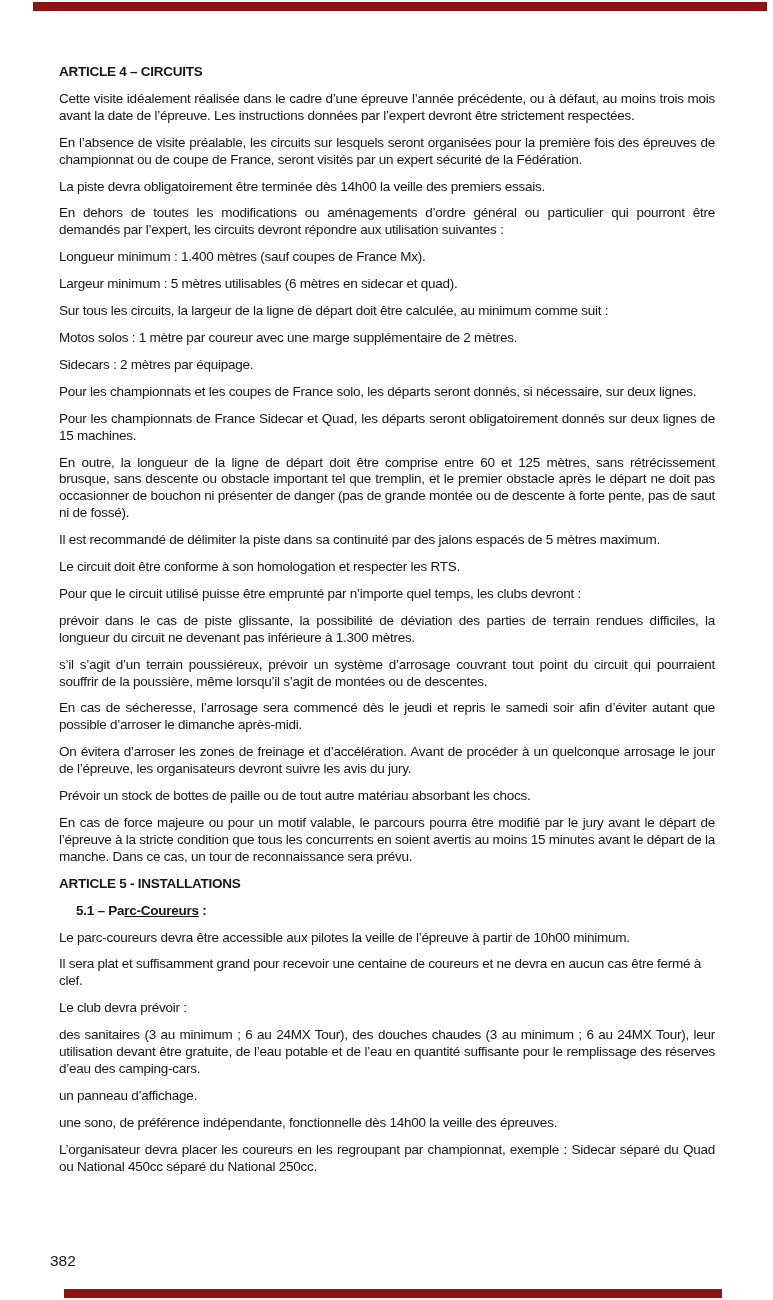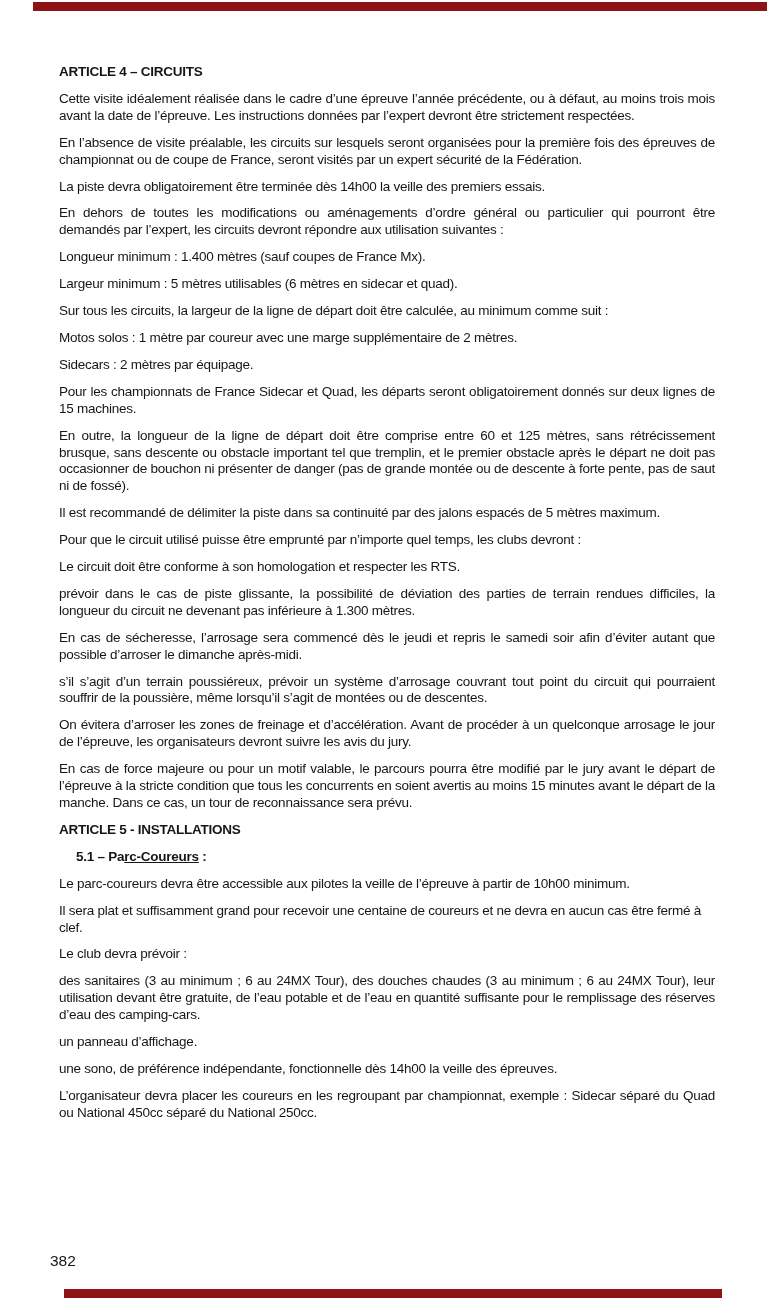--- a/index.html
+++ b/index.html
@@ -53,29 +53,31 @@
   <p class="h">ARTICLE 4 – CIRCUITS</p>
   <p class="j gap">Cette visite idéalement réalisée dans le cadre d’une épreuve l’année précédente, ou à défaut, au moins trois mois avant la date de l’épreuve. Les instructions données par l’expert devront être strictement respectées.</p>
   <p class="j">En l’absence de visite préalable, les circuits sur lesquels seront organisées pour la première fois des épreuves de championnat ou de coupe de France, seront visités par un expert sécurité de la Fédération.</p>
   <p class="gap">La piste devra obligatoirement être terminée dès 14h00 la veille des premiers essais.</p>
   <p class="j gap">En dehors de toutes les modifications ou aménagements d’ordre général ou particulier qui pourront être demandés par l’expert, les circuits devront répondre aux utilisation suivantes :</p>
   <p class="gap">Longueur minimum : 1.400 mètres (sauf coupes de France Mx).</p>
   <p>Largeur minimum : 5 mètres utilisables (6 mètres en sidecar et quad).</p>
   <p class="gap">Sur tous les circuits, la largeur de la ligne de départ doit être calculée, au minimum comme suit :</p>
   <p>Motos solos : 1 mètre par coureur avec une marge supplémentaire de 2 mètres.</p>
   <p>Sidecars : 2 mètres par équipage.</p>
+  <p class="j gap">Pour les championnats et les coupes de France solo, les départs seront donnés, si nécessaire, sur deux lignes.</p>
   <p class="j">Pour les championnats de France Sidecar et Quad, les départs seront obligatoirement donnés sur deux lignes de 15 machines.</p>
   <p class="j gap">En outre, la longueur de la ligne de départ doit être comprise entre 60 et 125 mètres, sans rétrécissement brusque, sans descente ou obstacle important tel que tremplin, et le premier obstacle après le départ ne doit pas occasionner de bouchon ni présenter de danger (pas de grande montée ou de descente à forte pente, pas de saut ni de fossé).</p>
   <p class="gap">Il est recommandé de délimiter la piste dans sa continuité par des jalons espacés de 5 mètres maximum.</p>
+  <p class="gap">Le circuit doit être conforme à son homologation et respecter les RTS.</p>
   <p class="gap">Pour que le circuit utilisé puisse être emprunté par n’importe quel temps, les clubs devront :</p>
-  <p class="gap">Le circuit doit être conforme à son homologation et respecter les RTS.</p>
   <p class="j gap">prévoir dans le cas de piste glissante, la possibilité de déviation des parties de terrain rendues difficiles, la longueur du circuit ne devenant pas inférieure à 1.300 mètres.</p>
+  <p class="j">s’il s’agit d’un terrain poussiéreux, prévoir un système d’arrosage couvrant tout point du circuit qui pourraient souffrir de la poussière, même lorsqu’il s’agit de montées ou de descentes.</p>
   <p class="j gap">En cas de sécheresse, l’arrosage sera commencé dès le jeudi et repris le samedi soir afin d’éviter autant que possible d’arroser le dimanche après-midi.</p>
-  <p class="j">s’il s’agit d’un terrain poussiéreux, prévoir un système d’arrosage couvrant tout point du circuit qui pourraient souffrir de la poussière, même lorsqu’il s’agit de montées ou de descentes.</p>
   <p class="j gap">On évitera d’arroser les zones de freinage et d’accélération. Avant de procéder à un quelconque arrosage le jour de l’épreuve, les organisateurs devront suivre les avis du jury.</p>
+  <p class="gap">Prévoir un stock de bottes de paille ou de tout autre matériau absorbant les chocs.</p>
   <p class="j gap">En cas de force majeure ou pour un motif valable, le parcours pourra être modifié par le jury avant le départ de l’épreuve à la stricte condition que tous les concurrents en soient avertis au moins 15 minutes avant le départ de la manche. Dans ce cas, un tour de reconnaissance sera prévu.</p>
 
   <p class="h gap">ARTICLE 5 - INSTALLATIONS</p>
   <p class="sec"><span>5.1 – Pa</span><span class="u">rc-Coureurs</span><span> :</span></p>
   <p>Le parc-coureurs devra être accessible aux pilotes la veille de l’épreuve à partir de 10h00 minimum.</p>
   <p>Il sera plat et suffisamment grand pour recevoir une centaine de coureurs et ne devra en aucun cas être fermé à clef.</p>
   <p>Le club devra prévoir :</p>
   <p class="j">des sanitaires (3 au minimum ; 6 au 24MX Tour), des douches chaudes (3 au minimum ; 6 au 24MX Tour), leur utilisation devant être gratuite, de l’eau potable et de l’eau en quantité suffisante pour le remplissage des réserves d’eau des camping-cars.</p>
   <p>un panneau d’affichage.</p>
   <p>une sono, de préférence indépendante, fonctionnelle dès 14h00 la veille des épreuves.</p>

